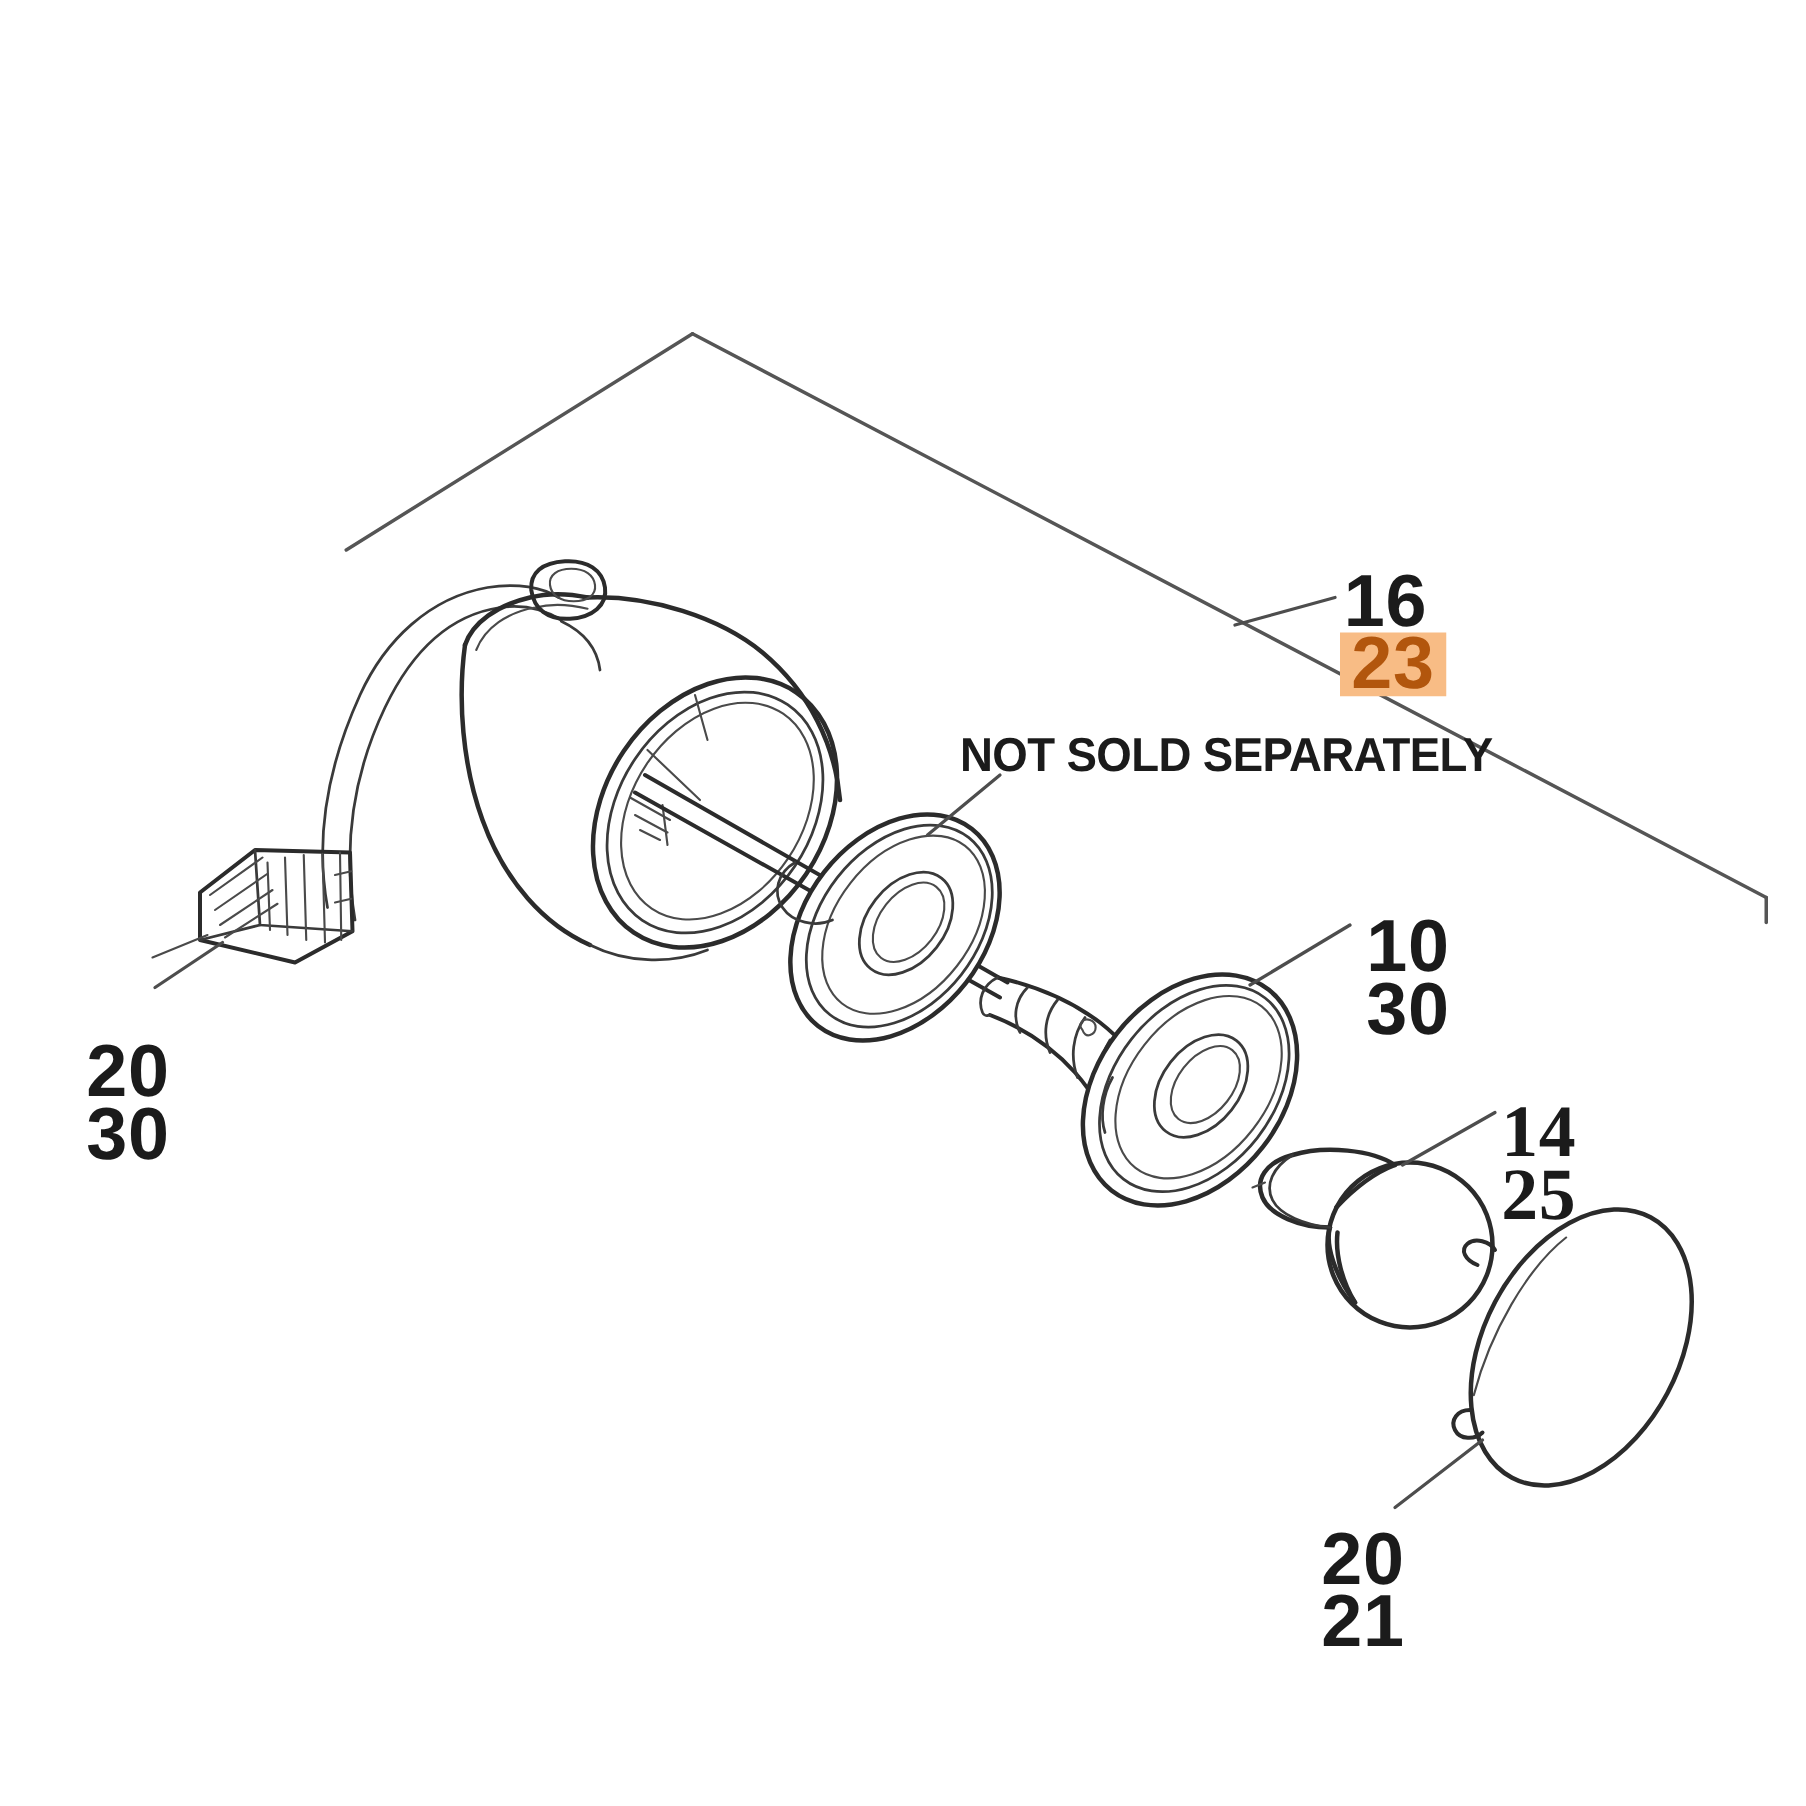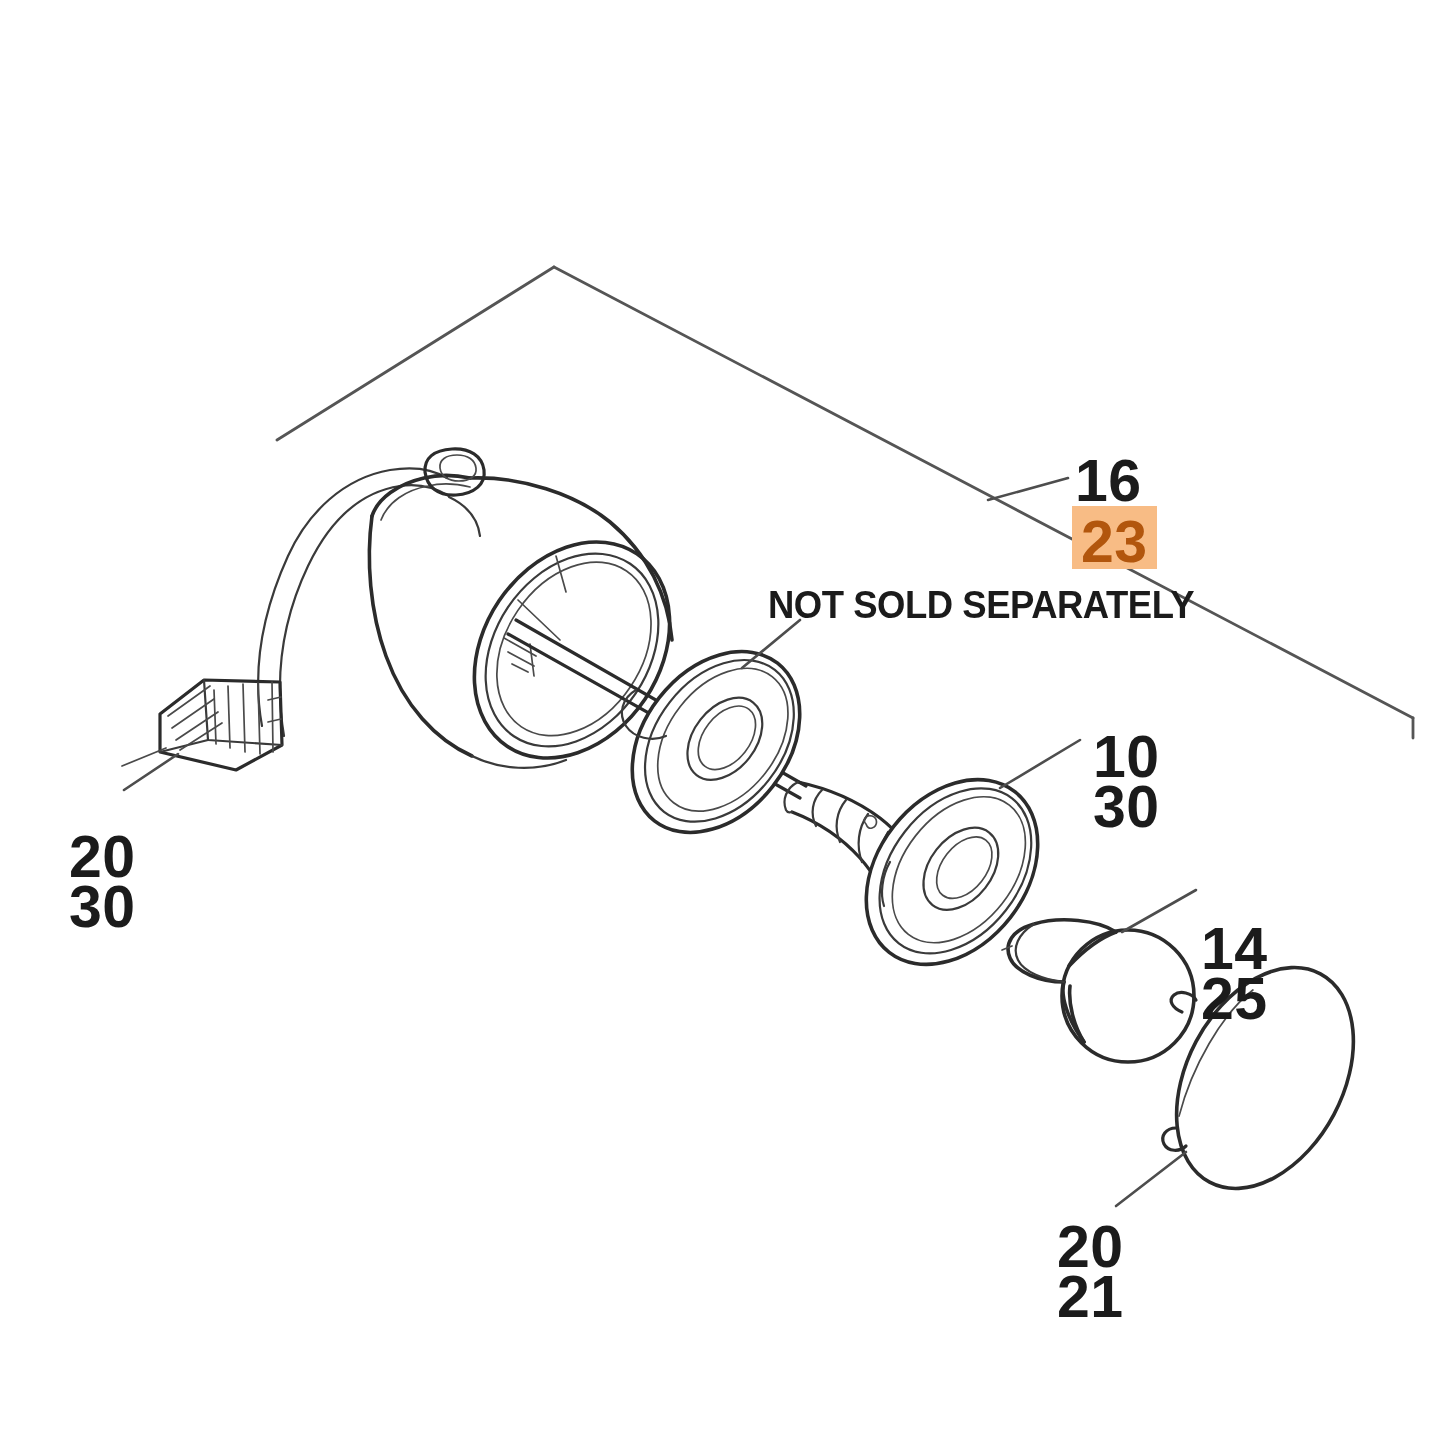--- a/index.html
+++ b/index.html
@@ -42,21 +42,21 @@
     margin-top: 44px;
   }
   .callout .num {
     display: block;
     padding: 1px 3px;
   }
   .callout .num.hl {
     color: #b2560d;
     background: #f8bc85;
     display: inline-block;
-    padding: 12px 9px 3px 9px;
+    padding: 0 9px 3px 9px;
   }
   .note-text {
     position: absolute;
     font-family: "Liberation Sans", sans-serif;
     font-weight: bold;
     font-size: 38px;
     letter-spacing: -0.5px;
     color: #1b1b1b;
     white-space: nowrap;
     user-select: none;
@@ -267,21 +267,21 @@
   <div class="callout" style="left:1072px; top:412px;">
     <span class="num">16</span>
     <span class="num hl">23</span>
   </div>
 
   <div class="callout" style="left:1090px; top:688px;">
     <span class="num">10</span>
     <span class="num">30</span>
   </div>
 
-  <div class="callout" style="left:1198px; top:880px;">
+  <div class="callout" style="left:1198px; top:836px;font-family:Liberation Serif, serif;">
     <span class="num">14</span>
     <span class="num">25</span>
   </div>
 
   <div class="callout" style="left:66px; top:788px;">
     <span class="num">20</span>
     <span class="num">30</span>
   </div>
 
   <div class="callout" style="left:1054px; top:1178px;">

